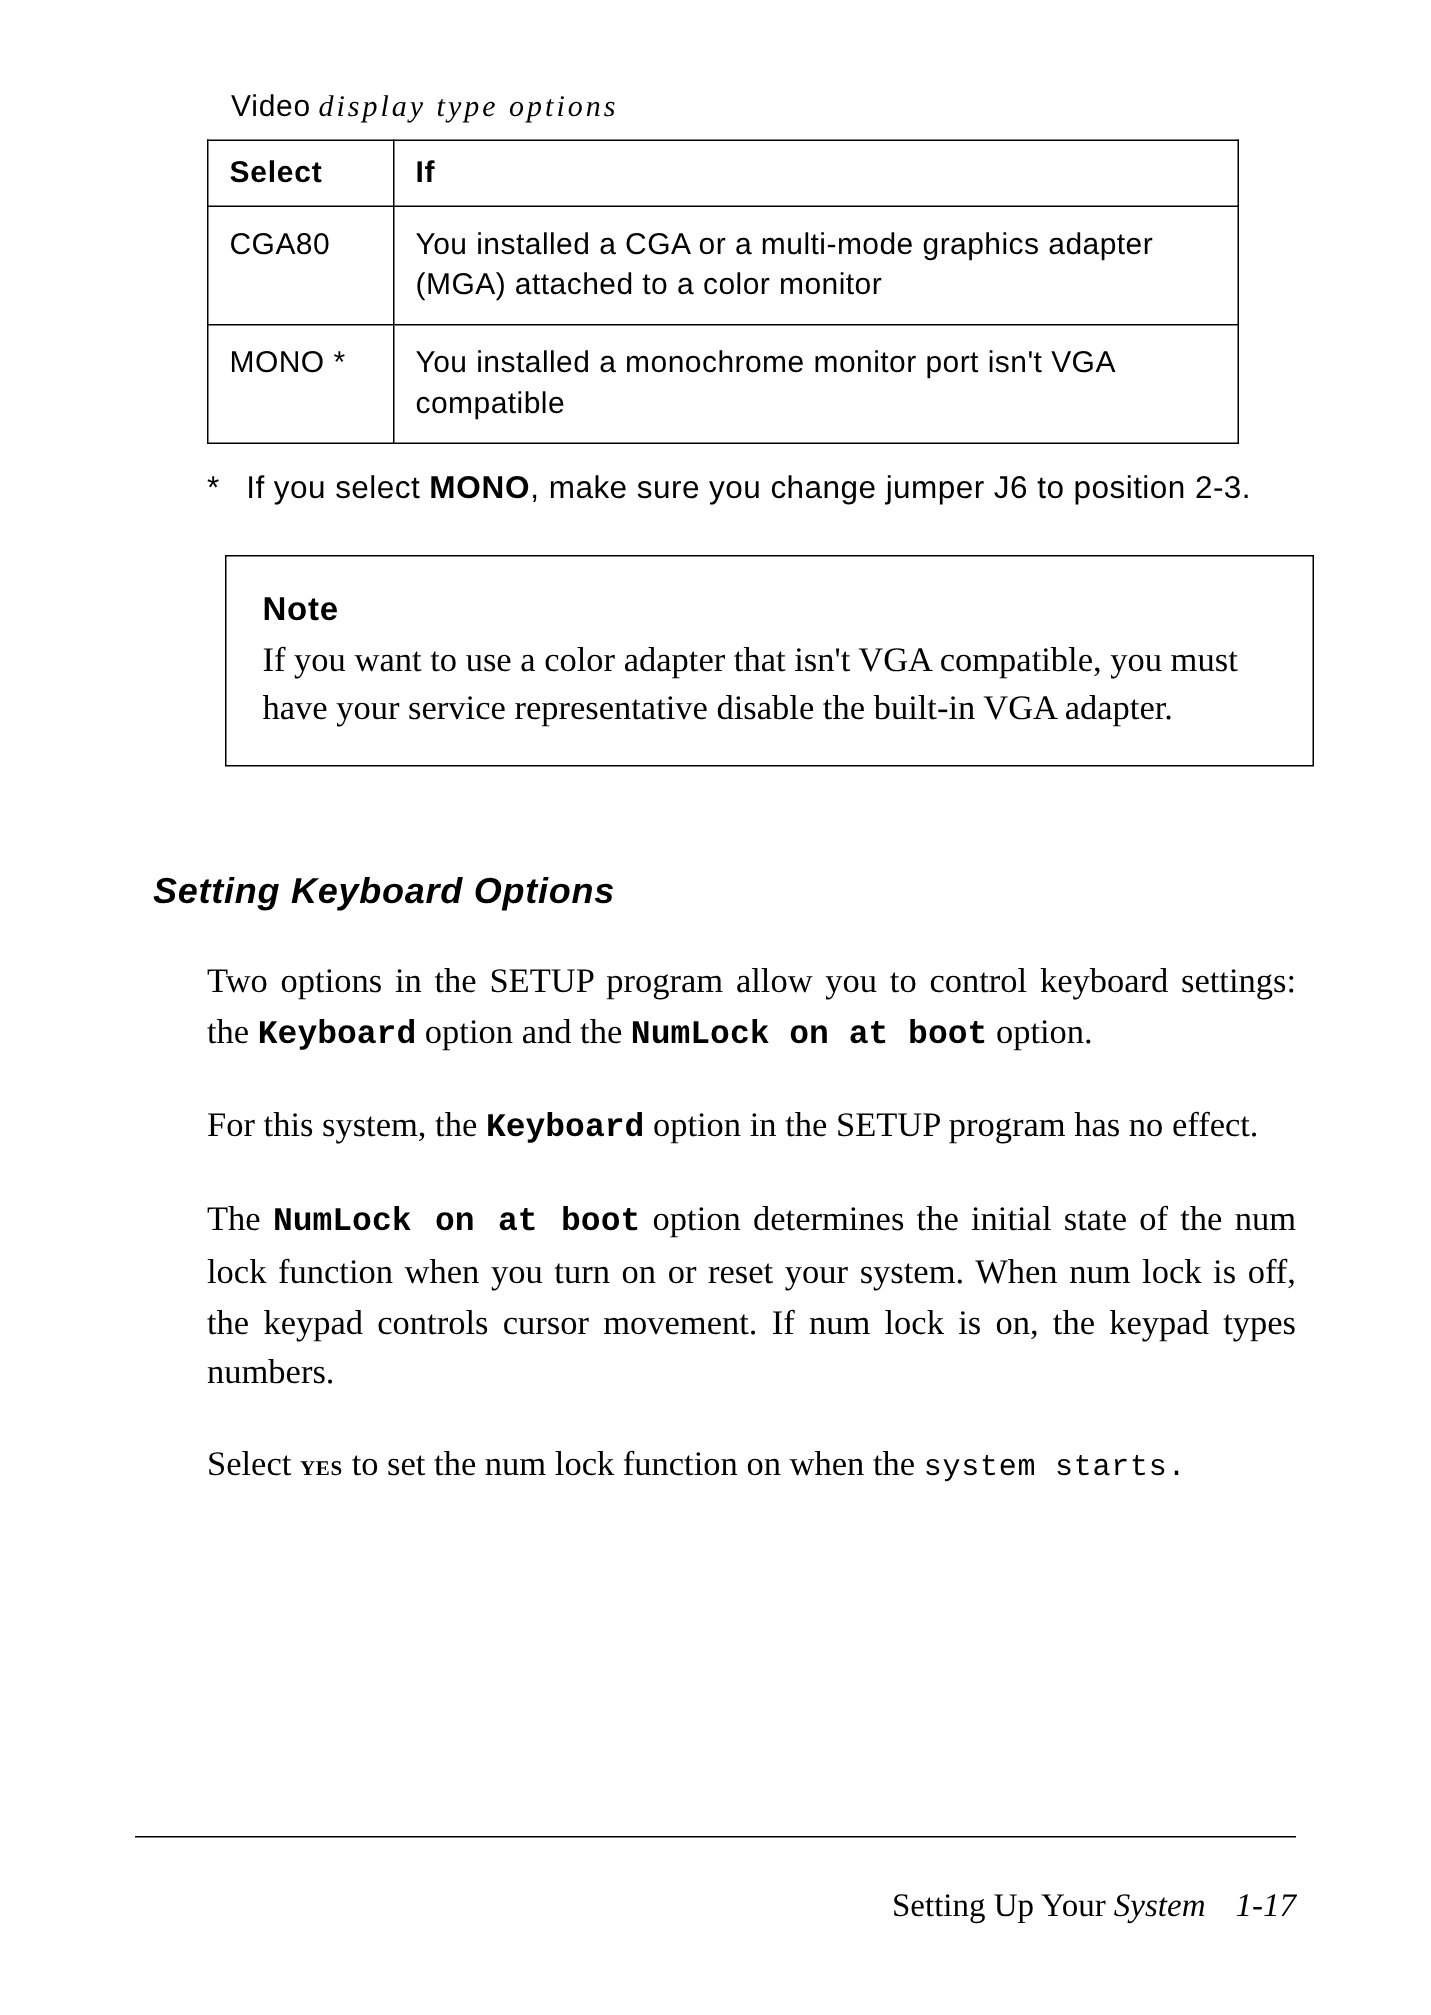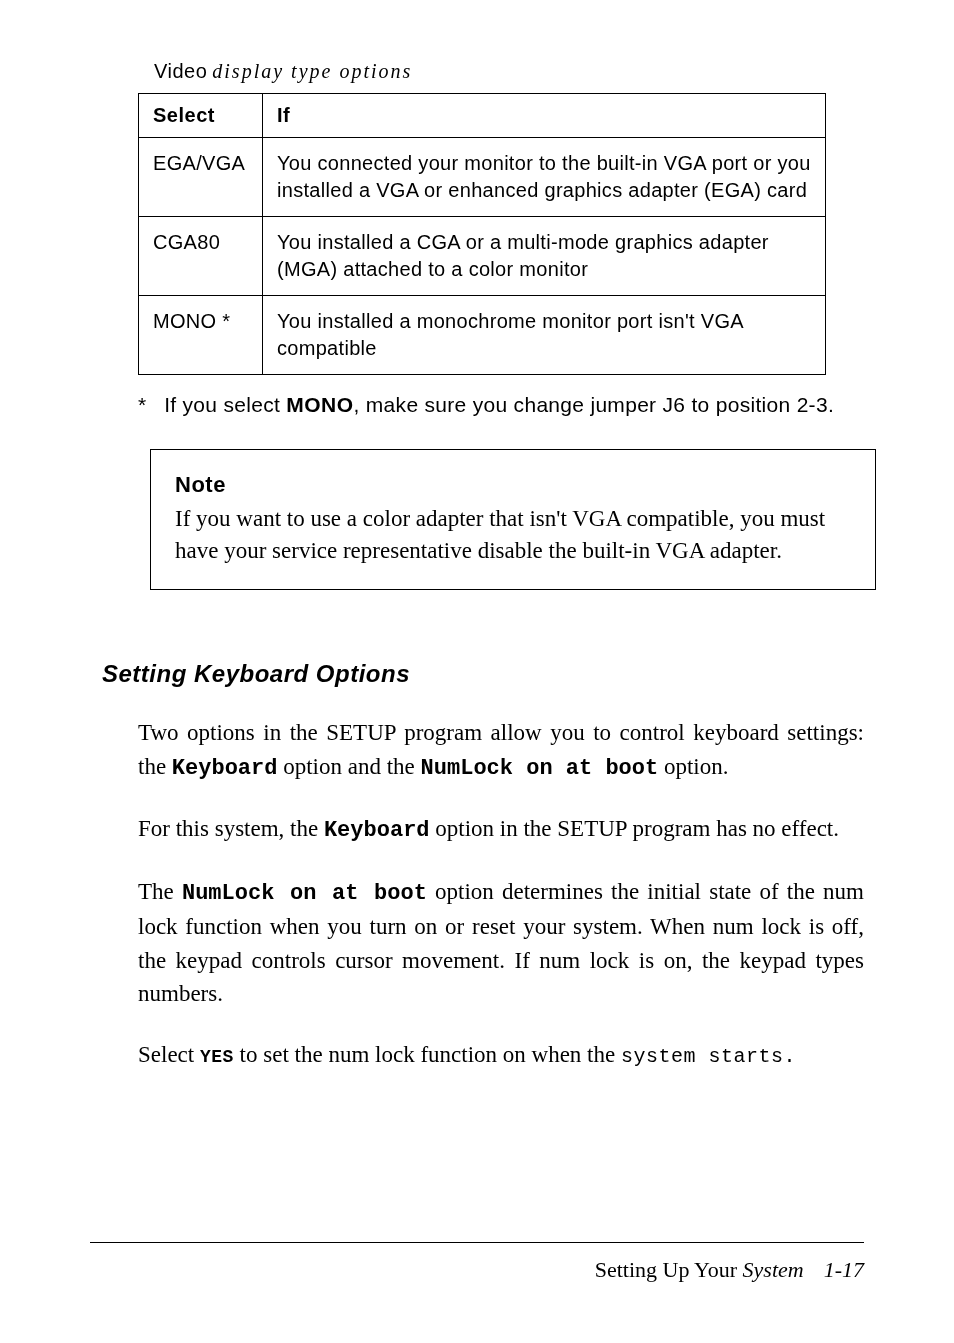--- a/index.html
+++ b/index.html
@@ -102,37 +102,37 @@
     margin: 0 0 28px 48px;
     line-height: 1.45;
     text-align: justify;
   }
   .body-text .kw {
     font-family: 'Courier New', monospace;
     font-weight: bold;
     font-size: 22px;
   }
   .body-text .small-kw {
-    font-family: Liberation Mono, monospace;
+    font-family: Liberation Serif, serif;
     font-weight: 900;
-    font-size: 18px;
+    font-size: 14px;
     letter-spacing: 0.5px;
   }
   .body-text .mono-end {
     font-family: 'Courier New', monospace;
     font-size: 20px;
     letter-spacing: 0.5px;
   }
   .footer {
     position: absolute;
     bottom: 60px;
     left: 90px;
     right: 90px;
     border-top: 1.5px solid #000;
-    padding-top: 14px;
+    padding-top: 32px;
     text-align: right;
     font-family: Georgia, 'Times New Roman', serif;
     font-size: 22px;
   }
   .footer .sys {
     font-style: italic;
   }
   .footer .pn {
     margin-left: 20px;
     font-style: italic;
@@ -144,24 +144,20 @@
 <div class="table-caption">
   <span class="video">Video</span>
   <span class="italic">display type options</span>
 </div>
 
 <table class="options">
   <tbody>
       <tr>
     <th>Select</th>
     <th>If</th>
-  </tr>
-  <tr>
-    <td>EGA/VGA</td>
-    <td>You connected your monitor to the built-in VGA port or you installed a VGA or enhanced graphics adapter (EGA) card</td>
   </tr>
   <tr>
     <td>CGA80</td>
     <td>You installed a CGA or a multi-mode graphics adapter (MGA) attached to a color monitor</td>
   </tr>
   <tr>
     <td>MONO *</td>
     <td>You installed a monochrome monitor port isn't VGA compatible</td>
   </tr>
 </tbody>

